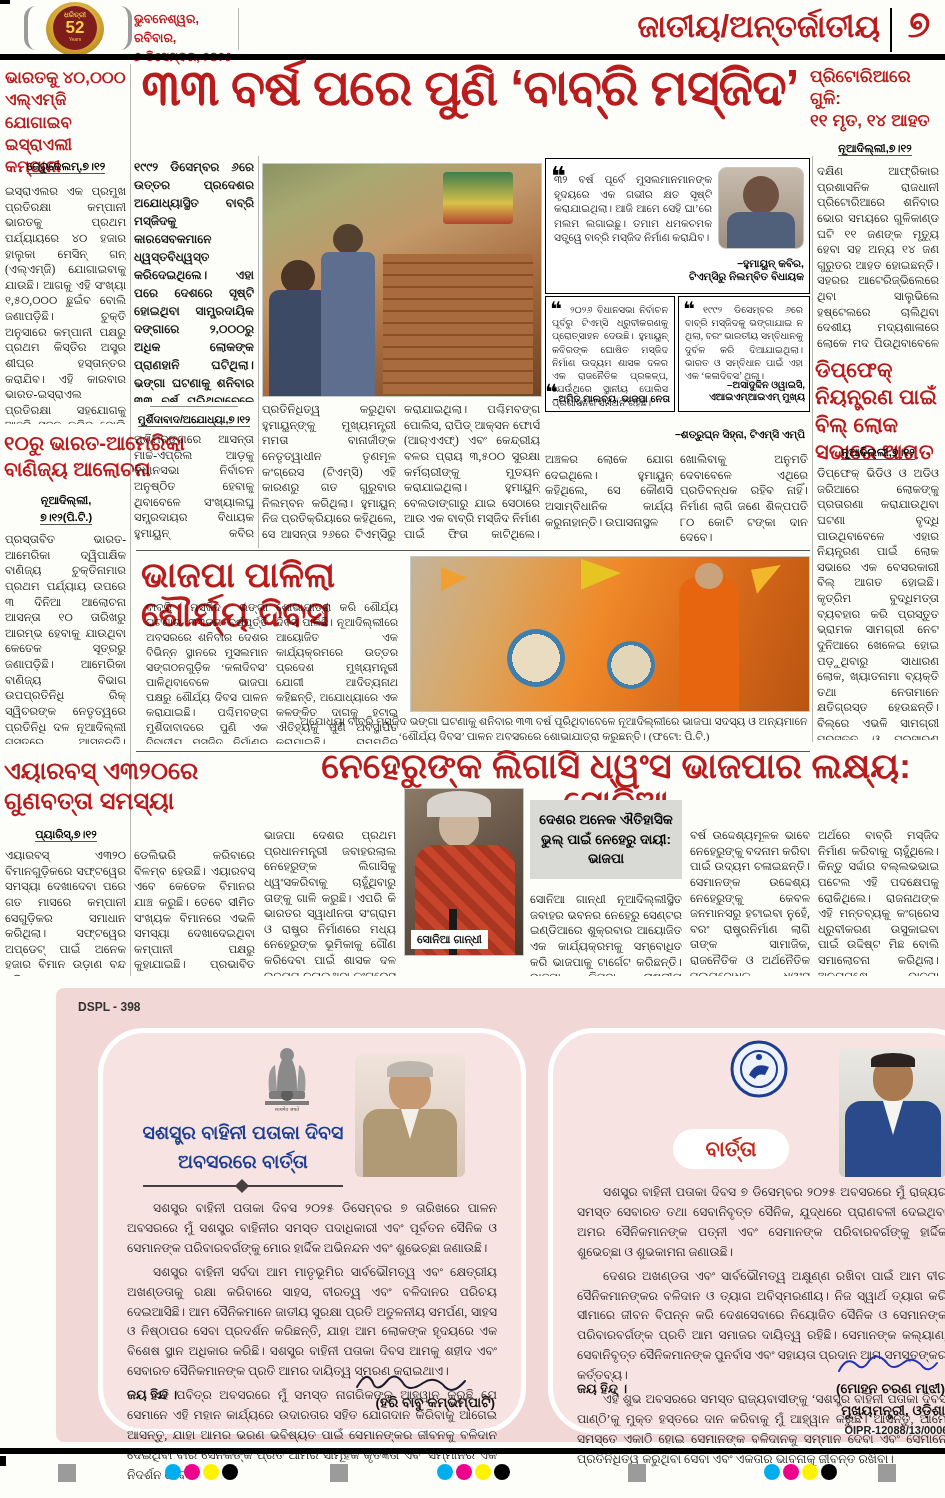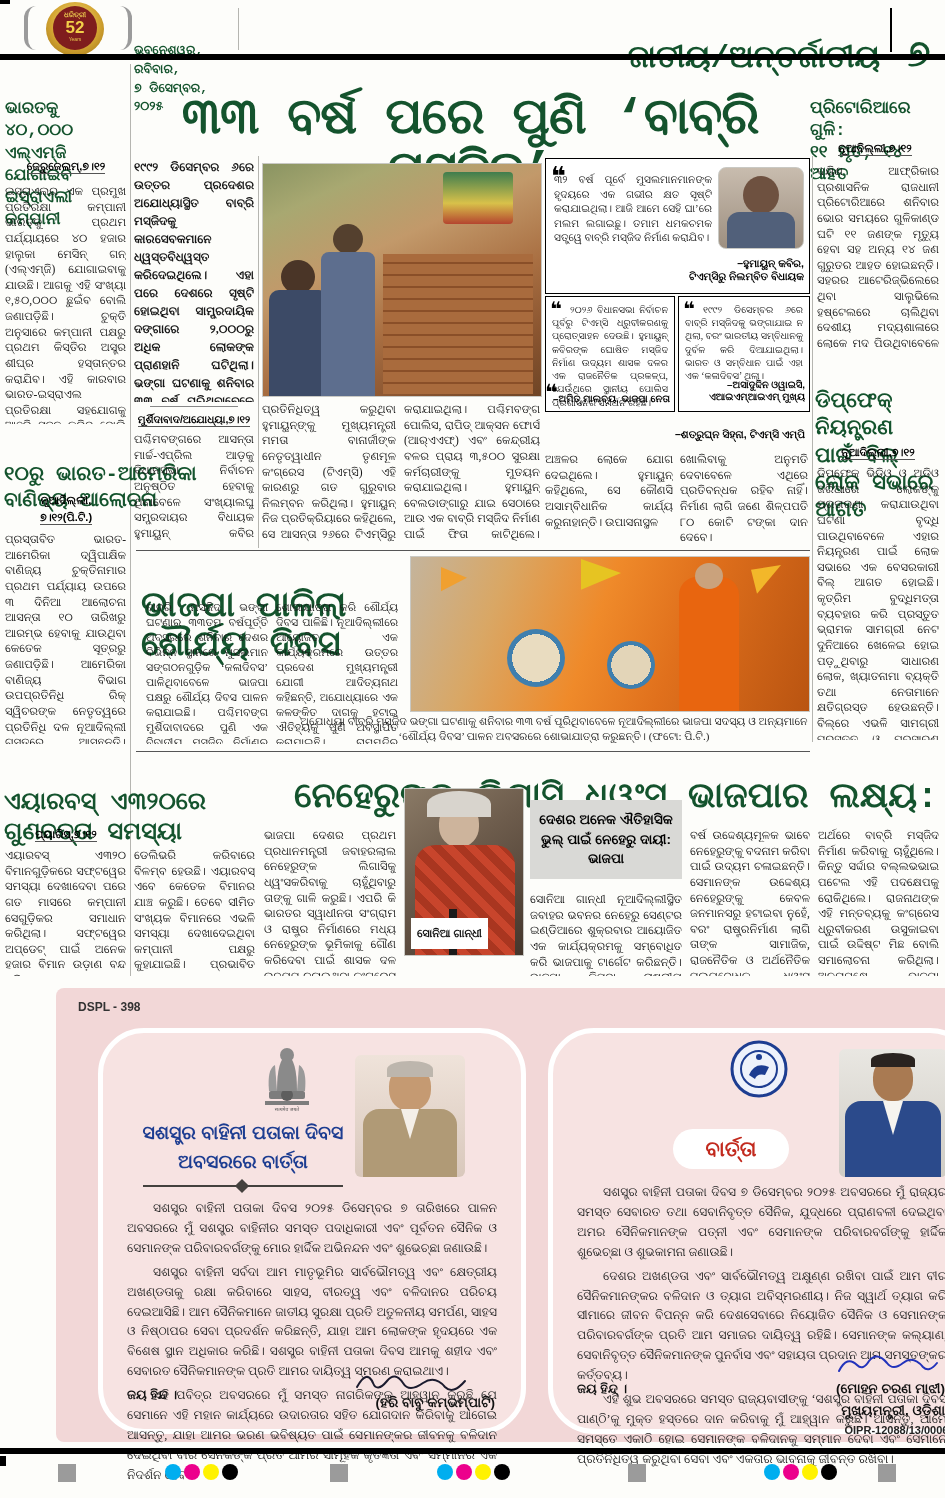--- a/index.html
+++ b/index.html
@@ -1,19 +1,19 @@
 <!DOCTYPE html>
 <html><head>
 <meta charset="utf-8">
 <style>
   html,body{margin:0;padding:0;background:#e8e8e4;}
   #page{position:relative;width:945px;height:1498px;background:#fdfdfa;overflow:hidden;
         font-family:"Liberation Serif",serif;color:#111;}
   .abs{position:absolute;}
-  .hl{font-family:Liberation Mono, monospace;font-weight:900;color:#14532d;line-height:1.12;margin-top:32px;}
+  .hl{font-family:Liberation Sans, sans-serif;font-weight:900;color:#b91c1c;line-height:1.12;}
   .body{font-size:11.5px;line-height:1.36;text-align:justify;overflow:hidden;color:#151515;word-break:break-word;}
   .lead{font-weight:700;font-size:12px;line-height:1.5;}
   .dateline{font-family:"Liberation Sans",sans-serif;font-weight:700;font-size:11px;text-align:center;color:#000;}
   .dateline u{text-decoration:none;border-bottom:1px solid #555;padding-bottom:1px;}
   .vrule{width:1px;background:#b5b5b0;}
   .hrule{height:1px;background:#888;}
   .photo{overflow:hidden;border:1px solid #c9c9c4;}
   .qbox{border:1px solid #000;background:#fff;overflow:hidden;}
   .qmark{font-family:"DejaVu Sans",sans-serif;font-size:26px;font-weight:900;line-height:1;color:#000;}
   .qtext{font-size:10.6px;line-height:1.38;text-align:justify;color:#111;font-family:Liberation Serif, serif;}
@@ -159,21 +159,21 @@
   <div class="abs body" style="left:134px;top:848px;width:121px;height:128px;">ଡେଲିଭରି କରିବାରେ ବିଳମ୍ବ ହେଉଛି। ଏୟାରବସ୍ ଏବେ କେତେକ ବିମାନର ଯାଞ୍ଚ କରୁଛି। ତେବେ ସୀମିତ ସଂଖ୍ୟକ ବିମାନରେ ଏଭଳି ସମସ୍ୟା ଦେଖାଦେଇଥିବା କମ୍ପାନୀ ପକ୍ଷରୁ କୁହାଯାଇଛି। ପ୍ରଭାବିତ ହେବା ସମ୍ଭାବନା ଥିବା ସମସ୍ତ ବିମାନକୁ ଯାଞ୍ଚ କରାଯାଉଛି। ୬୦୦ ବିମାନକୁ ଯାଞ୍ଚ କରାଯିବା ଆବଶ୍ୟକ। ତେବେ ସବୁଗୁଡ଼ିକର ପ୍ୟାନେଲରେ ତ୍ରୁଟି ଥିବ ବୋଲି ଆଶା କରାଯାଉ ନାହିଁ। ନୂଆ ତିଆରି ହୋଇଥିବା ପ୍ୟାନେଲଗୁଡ଼ିକରେ ଏଭଳି ସମସ୍ୟା ରହିଥିବା ଚିହ୍ନଟ ହୋଇଛି।</div>
 
   <div class="abs hl" style="left:290px;top:748px;width:652px;font-size:35px;line-height:1.05;text-align:center;">ନେହେରୁଙ୍କ ଲିଗାସି ଧ୍ୱଂସ ଭାଜପାର ଲକ୍ଷ୍ୟ: ସୋନିଆ</div>
   <div class="abs dateline" style="left:520px;top:806px;width:120px;"><u>ନୂଆଦିଲ୍ଲୀ,୭।୧୨</u></div>
   <div class="abs body" style="left:264px;top:828px;width:132px;height:148px;">ଭାଜପା ଦେଶର ପ୍ରଥମ ପ୍ରଧାନମନ୍ତ୍ରୀ ଜବାହରଲାଲ ନେହେରୁଙ୍କ ଲିଗାସିକୁ ଧ୍ୱଂସକରିବାକୁ ଚାହୁଁଥିବାରୁ ତାଙ୍କୁ ଗାଳି କରୁଛି। ଏପରି କି ଭାରତର ସ୍ୱାଧୀନତା ସଂଗ୍ରାମ ଓ ରାଷ୍ଟ୍ର ନିର୍ମାଣରେ ମଧ୍ୟ ନେହେରୁଙ୍କ ଭୂମିକାକୁ ଗୌଣ କରିଦେବା ପାଇଁ ଶାସକ ଦଳ ଉଦ୍ୟମ ଚଳାଇଥିବା କଂଗ୍ରେସ ଏମ୍‌ପି ସୋନିଆ ଗାନ୍ଧୀ ସମାଲୋଚନା କରିଛନ୍ତି। ଅନ୍ୟପକ୍ଷେ ଭାଜପା ଏଭଳି ଅଭିଯୋଗକୁ ଖଣ୍ଡନ କରିବା ସହ ନେହେରୁଙ୍କ ଅନେକ ଐତିହାସିକ ଭୁଲ୍ ପାଇଁ ଦେଶ ମୂଲ୍ୟ ଦେଉଥିବା କହିଛି।</div>
   <div class="abs photo" style="left:404px;top:788px;width:118px;height:166px;background:linear-gradient(145deg,#8a7a66 0%,#6d5c4c 40%,#44362c 100%);">
     <div class="abs" style="left:34px;top:14px;width:40px;height:44px;border-radius:46%;background:#cdb49c;"></div>
     <div class="abs" style="left:22px;top:2px;width:64px;height:26px;border-radius:50% 50% 0 0;background:#d8d4cd;"></div>
     <div class="abs" style="left:10px;top:56px;width:100px;height:110px;background:repeating-linear-gradient(45deg,#c8452c 0 8px,#a93620 8px 16px);border-radius:20px 20px 0 0;"></div>
     <div class="abs" style="left:44px;top:120px;width:8px;height:46px;background:#1a1a1a;"></div>
-    <div class="abs" style="left:6px;bottom:6px;background:#fff;padding:9px 6px;font-family:'Liberation Sans',sans-serif;font-weight:700;font-size:11px;">ସୋନିଆ ଗାନ୍ଧୀ</div>
+    <div class="abs" style="left:6px;bottom:6px;background:#fff;padding:3px 6px;font-family:'Liberation Sans',sans-serif;font-weight:700;font-size:11px;">ସୋନିଆ ଗାନ୍ଧୀ</div>
   </div>
   <div class="abs graybox" style="left:530px;top:800px;width:136px;">ଦେଶର ଅନେକ ଐତିହାସିକ ଭୁଲ୍ ପାଇଁ ନେହେରୁ ଦାୟୀ: ଭାଜପା</div>
   <div class="abs body" style="left:530px;top:892px;width:152px;height:84px;">ସୋନିଆ ଗାନ୍ଧୀ ନୂଆଦିଲ୍ଲୀସ୍ଥିତ ଜବାହର ଭବନର ନେହେରୁ ସେଣ୍ଟର ଇଣ୍ଡିଆରେ ଶୁକ୍ରବାର ଆୟୋଜିତ ଏକ କାର୍ଯ୍ୟକ୍ରମକୁ ସମ୍ବୋଧିତ କରି ଭାଜପାକୁ ଟାର୍ଗେଟ କରିଛନ୍ତି। ଭାଜପା କିମ୍ବା ରାଷ୍ଟ୍ରୀୟ ସ୍ୱୟଂସେବକ ସଂଘ (ଆର୍‌ଏସ୍‌ଏସ୍)ର ଲୋକେ ଗତ କିଛି ବର୍ଷ ଧରି ନେହେରୁଙ୍କୁ ବଦନାମ କରିବାରେ ଲାଗିଛନ୍ତି।</div>
   <div class="abs body" style="left:690px;top:828px;width:120px;height:148px;">ବର୍ଷ ଉଦ୍ଦେଶ୍ୟମୂଳକ ଭାବେ ନେହେରୁଙ୍କୁ ବଦନାମ କରିବା ପାଇଁ ଉଦ୍ୟମ ଚଳାଇଛନ୍ତି। ସେମାନଙ୍କ ଉଦ୍ଦେଶ୍ୟ ନେହେରୁଙ୍କୁ କେବଳ ଜନମାନସରୁ ହଟାଇବା ନୁହେଁ, ବରଂ ରାଷ୍ଟ୍ରନିର୍ମାଣ ଲାଗି ତାଙ୍କ ସାମାଜିକ, ରାଜନୈତିକ ଓ ଅର୍ଥନୈତିକ ମୂଲ୍ୟବୋଧକୁ ଧ୍ୱଂସ କରିବା ବୋଲି ରାଜ୍ୟ ସଭା ସଦସ୍ୟା ସୋନିଆ ସମାଲୋଚନା କରିଛନ୍ତି। ପ୍ରତିରକ୍ଷା ମନ୍ତ୍ରୀ ରାଜନାଥ ସିଂ ନେହେରୁଙ୍କ ସମ୍ପର୍କରେ ଦେଇଥିବା ମନ୍ତବ୍ୟର ଦିନକ ପରେ ସୋନିଆ ଏପରି କହିଛନ୍ତି। ରାଜନାଥ କହିଥିଲେ, ନେହେରୁ ସରକାରୀ</div>
   <div class="abs body" style="left:818px;top:828px;width:121px;height:148px;">ଅର୍ଥରେ ବାବ୍ରି ମସ୍ଜିଦ ନିର୍ମାଣ କରିବାକୁ ଚାହୁଁଥିଲେ। କିନ୍ତୁ ସର୍ଦ୍ଦାର ବଲ୍ଲଭଭାଇ ପଟେଲ ଏହି ପଦକ୍ଷେପକୁ ରୋକିଥିଲେ। ରାଜନାଥଙ୍କ ଏହି ମନ୍ତବ୍ୟକୁ କଂଗ୍ରେସ ଧ୍ରୁବୀକରଣ ଉସୁକାଇବା ପାଇଁ ଉଦ୍ଦିଷ୍ଟ ମିଛ ବୋଲି ସମାଲୋଚନା କରିଥିଲା। ଅନ୍ୟପକ୍ଷେ ଭାଜପା ମୁଖପାତ୍ର ଗୌରବ ଭାଟିଆ କହିଛନ୍ତି, ସୋନିଆ ଧ୍ୱଂସ କଥା କହୁଛନ୍ତି। କିନ୍ତୁ ବାସ୍ତବରେ ତାଙ୍କ ପୁତ୍ର ରାହୁଲ ଗାନ୍ଧୀ ଆଜିର ଦିନରେ ଭାରତୀୟ ରାଜନୀତିର ଜଣେ ଜମିଦାର। ରାହୁଲ ଯେଉଁମାନଙ୍କ ସହ ମଞ୍ଚ ଅଂଶୀଦାର କରୁଛନ୍ତି, ସେମାନେ ଐତିହାସିକ ତଥ୍ୟ ବିକୃତ କରୁଛନ୍ତି।</div>
 
   <div class="abs ad" style="left:8px;top:988px;width:929px;height:454px;">
     <div class="abs" style="left:22px;top:12px;font-family:'Liberation Sans',sans-serif;font-weight:700;font-size:12px;color:#333;">DSPL - 398</div>
 
     <div class="abs adframe" style="left:42px;top:40px;width:418px;height:396px;">

